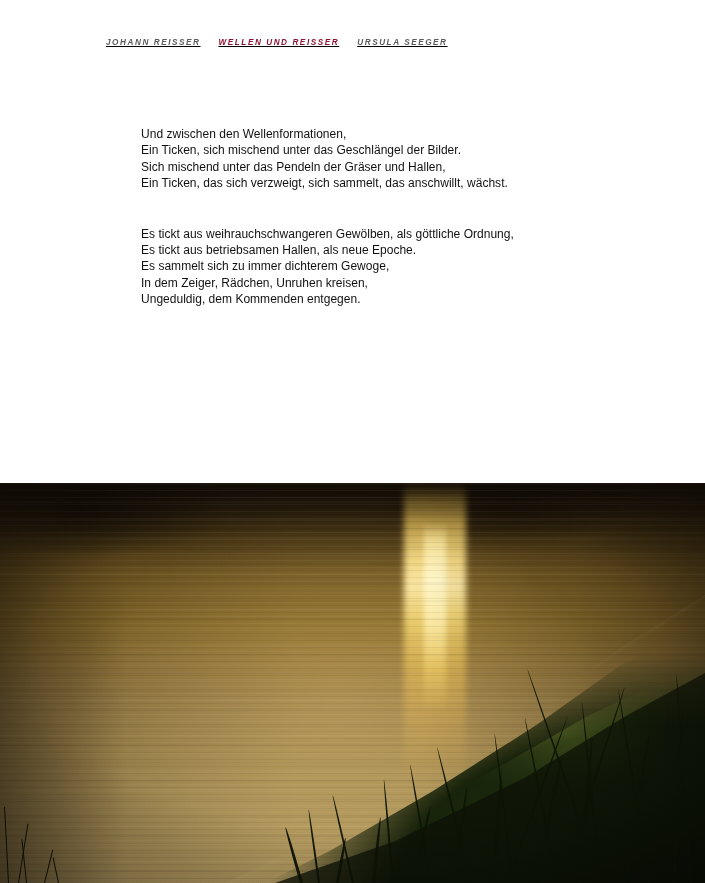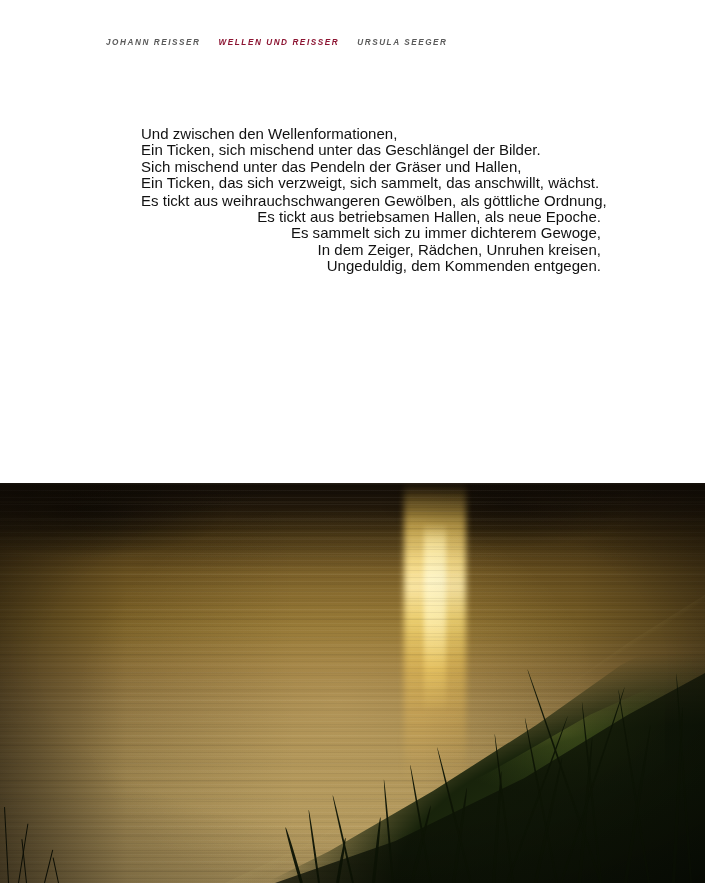--- a/index.html
+++ b/index.html
@@ -34,20 +34,21 @@
 
   
   #runhead {
     position: absolute;
     left: 106px;
     top: 39px;
     display: flex;
     align-items: baseline;
     gap: 0;
     white-space: nowrap;
+    text-decoration: underline;
   }
   .rh-item {
     font-family: "Liberation Sans", sans-serif;
     font-size: 8.2px;
     font-style: italic;
     font-weight: bold;
     letter-spacing: 1.55px;
     line-height: 1;
   }
   .rh-author { color: #5a5a5a; }
@@ -55,24 +56,24 @@
   .rh-gap { display: inline-block; width: 18px; }
 
   
   #poem {
     position: absolute;
     left: 141px;
     top: 126px;
     width: 460px;
   }
   .stanza { margin: 0 0 0 0; }
-  .stanza + .stanza { margin-top: 1px; text-align: right; }
+  .stanza + .stanza { margin-top: 34px; }
   .pline {
     font-family: "Liberation Sans", sans-serif;
-    font-size: 15px;
+    font-size: 12px;
     color: #111111;
     line-height: 16.4px;
     letter-spacing: 0.02px;
     white-space: nowrap;
   }
 
   
   #photo {
     position: absolute;
     left: 0;

